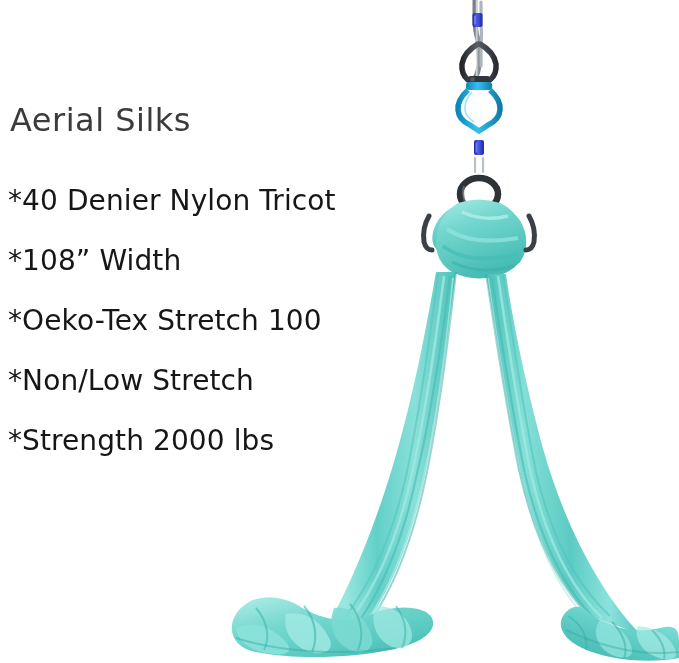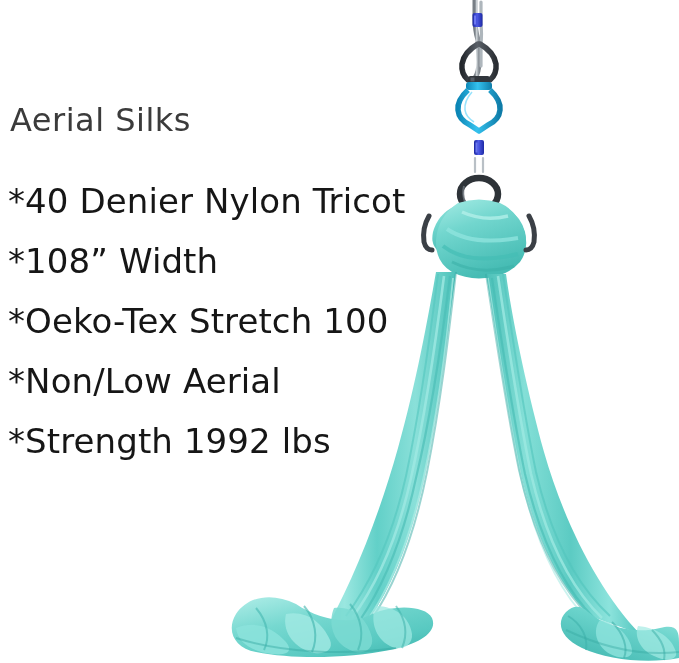--- a/index.html
+++ b/index.html
@@ -42,21 +42,21 @@
   #spec-list {
     position: absolute;
     left: 8px;
     top: 184px;
     margin: 0;
     padding: 0;
     list-style: none;
   }
   #spec-list li {
     font-family: "DejaVu Sans", sans-serif;
-    font-size: 34px;
+    font-size: 28px;
     font-weight: 400;
     color: #161616;
     letter-spacing: 0.1px;
     height: 60px;
     line-height: 34px;
     white-space: nowrap;
   }
   
   #silk-photo {
     position: absolute;
@@ -73,22 +73,22 @@
 <div id="canvas">
 
   <div id="text-panel">
 
     <div id="product-title">Aerial Silks</div>
 
     <ul id="spec-list">
       <li>*40 Denier Nylon Tricot</li>
       <li>*108” Width</li>
       <li>*Oeko-Tex Stretch 100</li>
-      <li>*Non/Low Aerial</li>
-      <li>*Strength 1992 lbs</li>
+      <li>*Non/Low Stretch</li>
+      <li>*Strength 2000 lbs</li>
     </ul>
   </div>
 
   <div id="silk-photo">
     <svg width="479" height="663" viewBox="0 0 479 663" xmlns="http://www.w3.org/2000/svg">
       <defs>
 
         <linearGradient id="gTailL" x1="0" y1="0" x2="1" y2="0">
           <stop offset="0" stop-color="#7fdcd4"></stop>
           <stop offset="0.18" stop-color="#9ae7e0"></stop>

